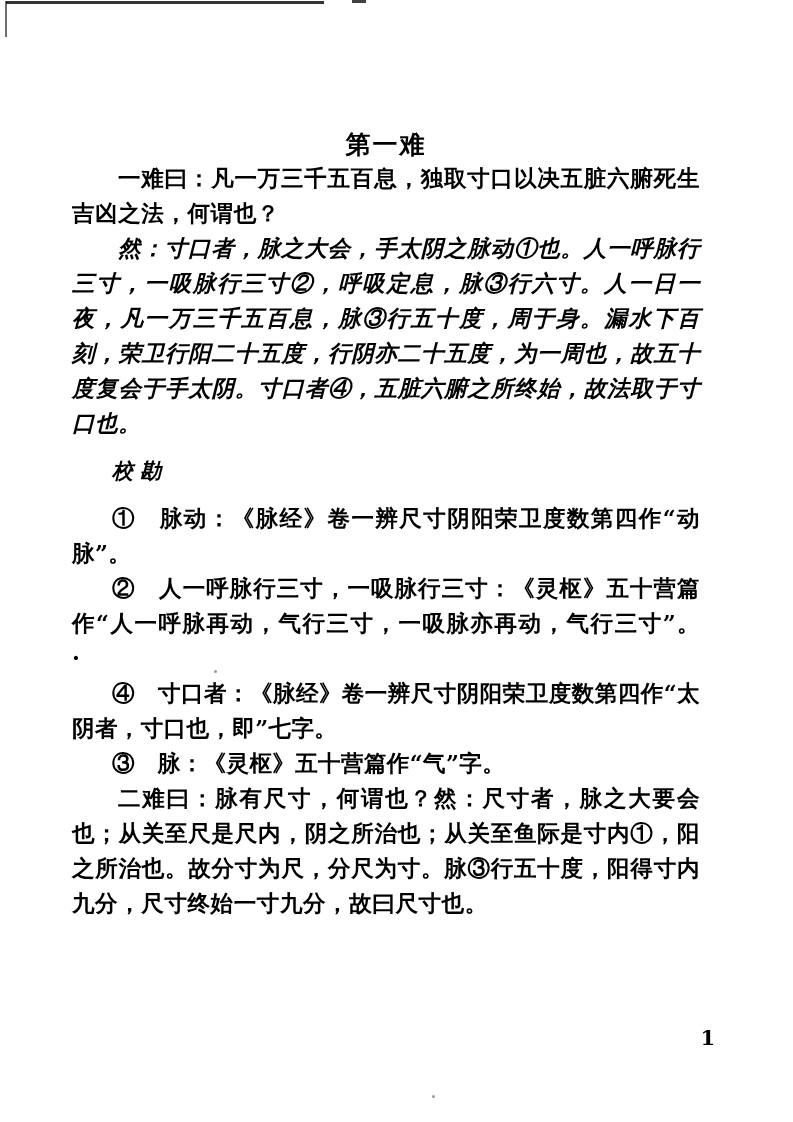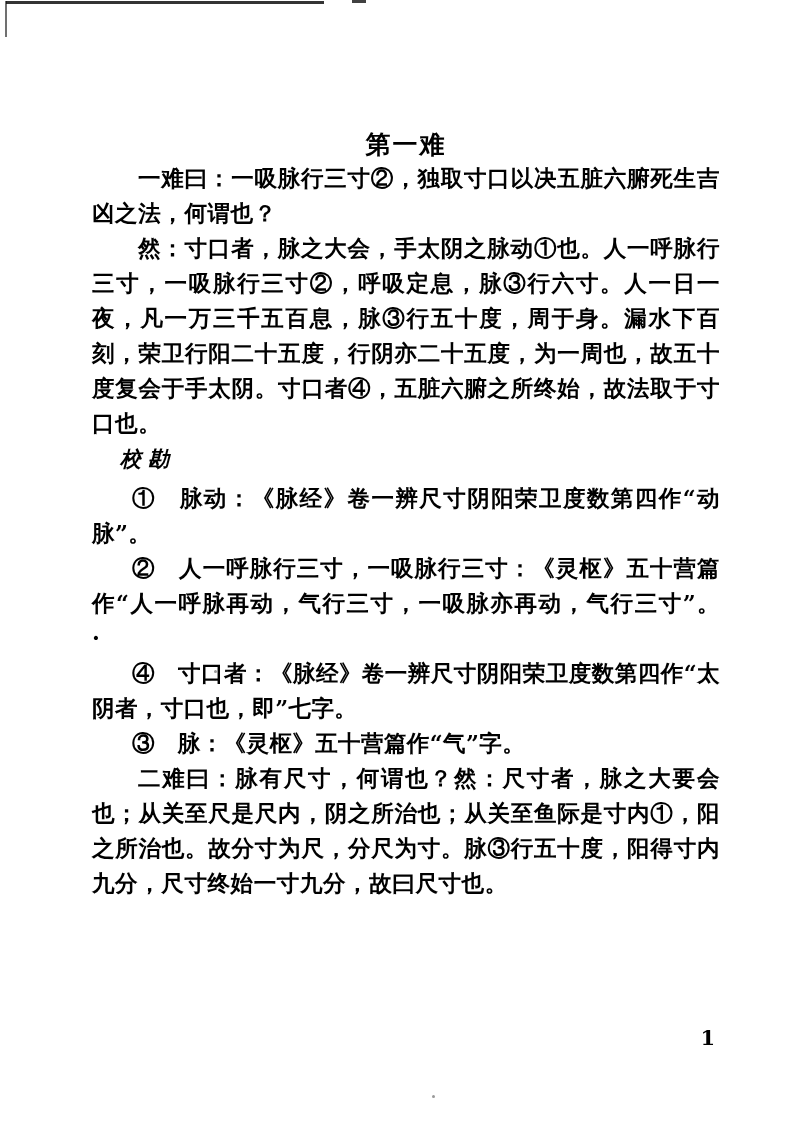--- a/index.html
+++ b/index.html
@@ -48,21 +48,21 @@
   .page {
     position: absolute;
     left: 0;
     top: 0;
     width: 793px;
     height: 1122px;
   }
 
   .content {
     position: absolute;
-    left: 92px;
+    left: 72px;
     top: 128px;
     width: 628px;
   }
 
   h1.section-title {
     font-family: "DejaVu Sans", "Liberation Sans", sans-serif;
     font-weight: bold;
     font-size: 25px;
     letter-spacing: 2px;
     text-align: center;
@@ -81,28 +81,28 @@
     letter-spacing: 0.6px;
     text-align: justify;
     text-align-last: left;
     text-justify: inter-character;
     margin: 0;
     text-indent: 46px;
     -webkit-font-smoothing: none;
   }
 
   .par-gap-first { margin-top: 27px; }
-  .par-gap { margin-top: 2px; }
+  .par-gap { margin-top: 2px; font-style: italic; }
 
   h2.subsection {
     font-family: "DejaVu Serif", "Liberation Serif", serif;
     font-weight: bold;
     font-size: 21px;
     letter-spacing: 7px;
-    margin: 4px;
+    margin: 16px;
     padding: 0;
     text-indent: 24px;
     font-style: italic;
   }
   .sub-gap { margin-top: 32px; }
 
   .notes { margin-top: 8px; }
 
   p.note-item {
     font-family: "DejaVu Serif", "Liberation Serif", serif;
@@ -143,21 +143,21 @@
   <div class="scan-edge-top2"></div>
   <div class="scan-edge-left"></div>
 
   <div class="speck" style="left:214px; top:670px;"></div>
   <div class="speck" style="left:432px; top:1095px;"></div>
 
   <div class="content">
 
     <h1 class="section-title title-1">第一难</h1>
 
-    <p class="body-par par-gap-first">一难曰：一吸脉行三寸②，独取寸口以决五脏六腑死生吉凶之法，何谓也？</p>
+    <p class="body-par par-gap-first">一难曰：凡一万三千五百息，独取寸口以决五脏六腑死生吉凶之法，何谓也？</p>
 
     <p class="body-par par-gap">然：寸口者，脉之大会，手太阴之脉动①也。人一呼脉行三寸，一吸脉行三寸②，呼吸定息，脉③行六寸。人一日一夜，凡一万三千五百息，脉③行五十度，周于身。漏水下百刻，荣卫行阳二十五度，行阴亦二十五度，为一周也，故五十度复会于手太阴。寸口者④，五脏六腑之所终始，故法取于寸口也。</p>
 
     <h2 class="subsection sub-gap">校勘</h2>
 
     <div class="notes">
       <p class="note-item">①　脉动：《脉经》卷一辨尺寸阴阳荣卫度数第四作“动脉”。</p>
       <p class="note-item">②　人一呼脉行三寸，一吸脉行三寸：《灵枢》五十营篇作“人一呼脉再动，气行三寸，一吸脉亦再动，气行三寸”。　·</p>
       <p class="note-item">④　寸口者：《脉经》卷一辨尺寸阴阳荣卫度数第四作“太阴者，寸口也，即”七字。</p>
       <p class="note-item">③　脉：《灵枢》五十营篇作“气”字。</p>

